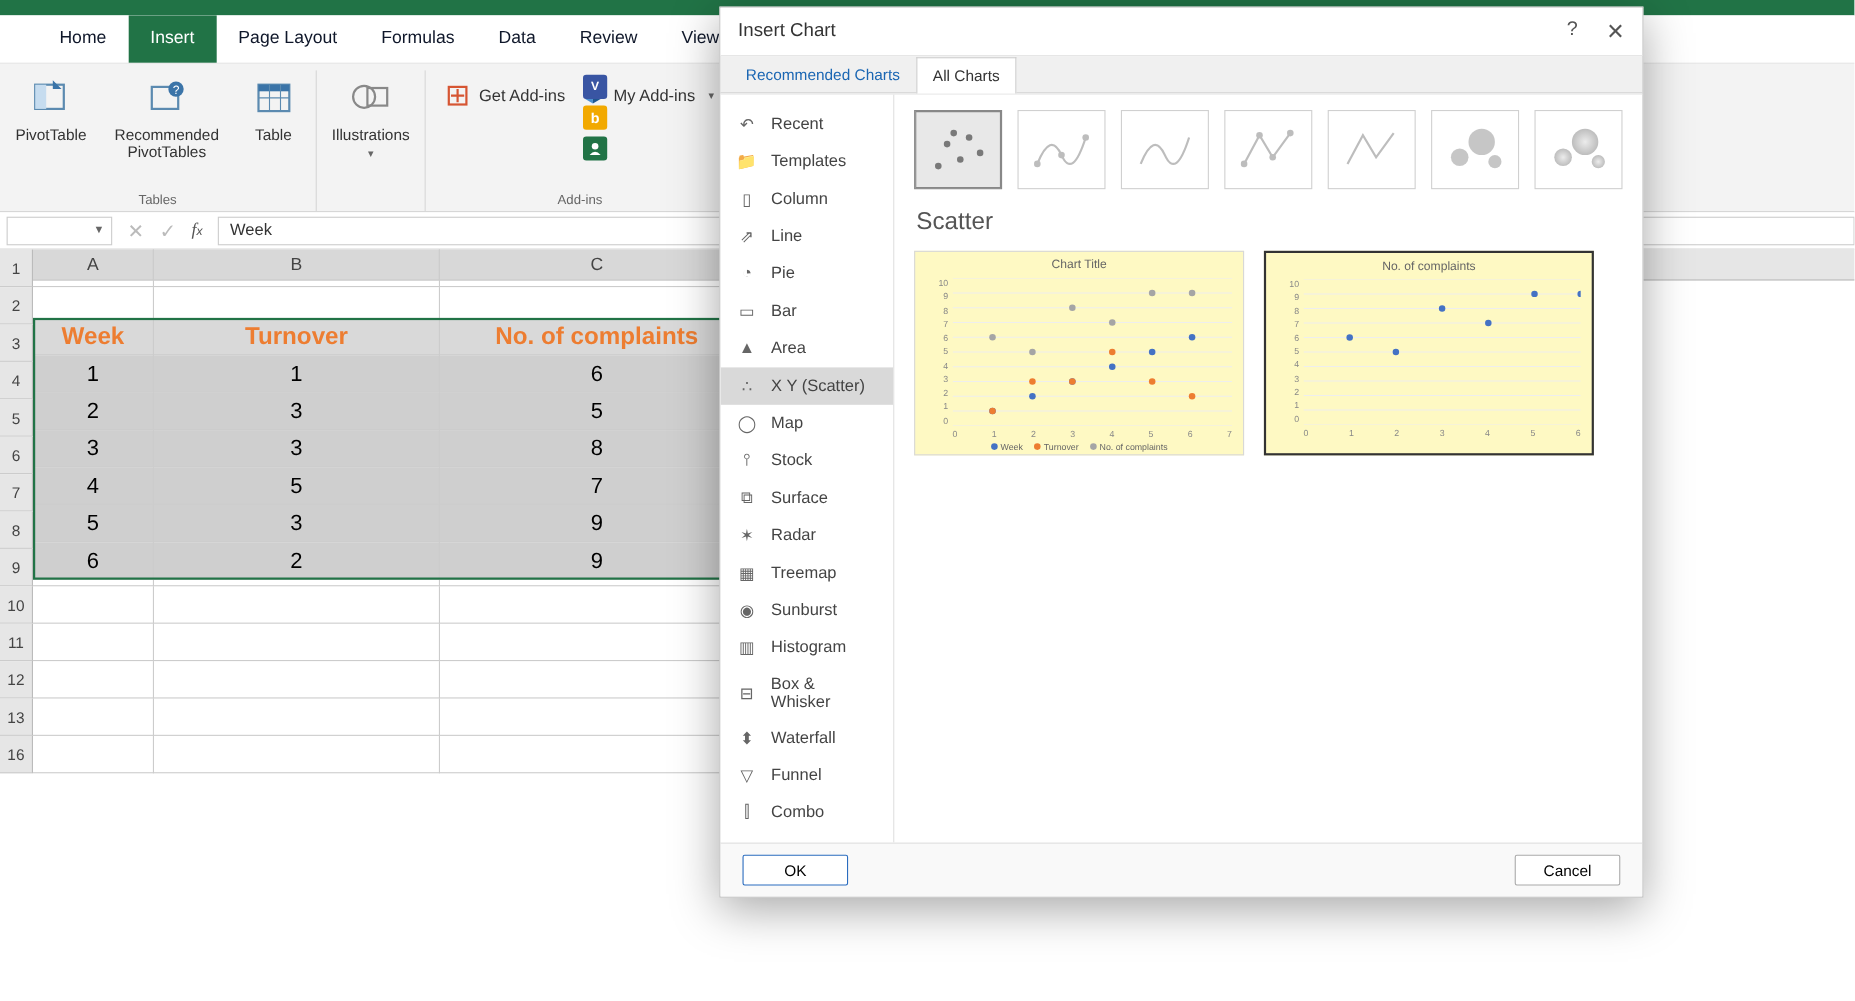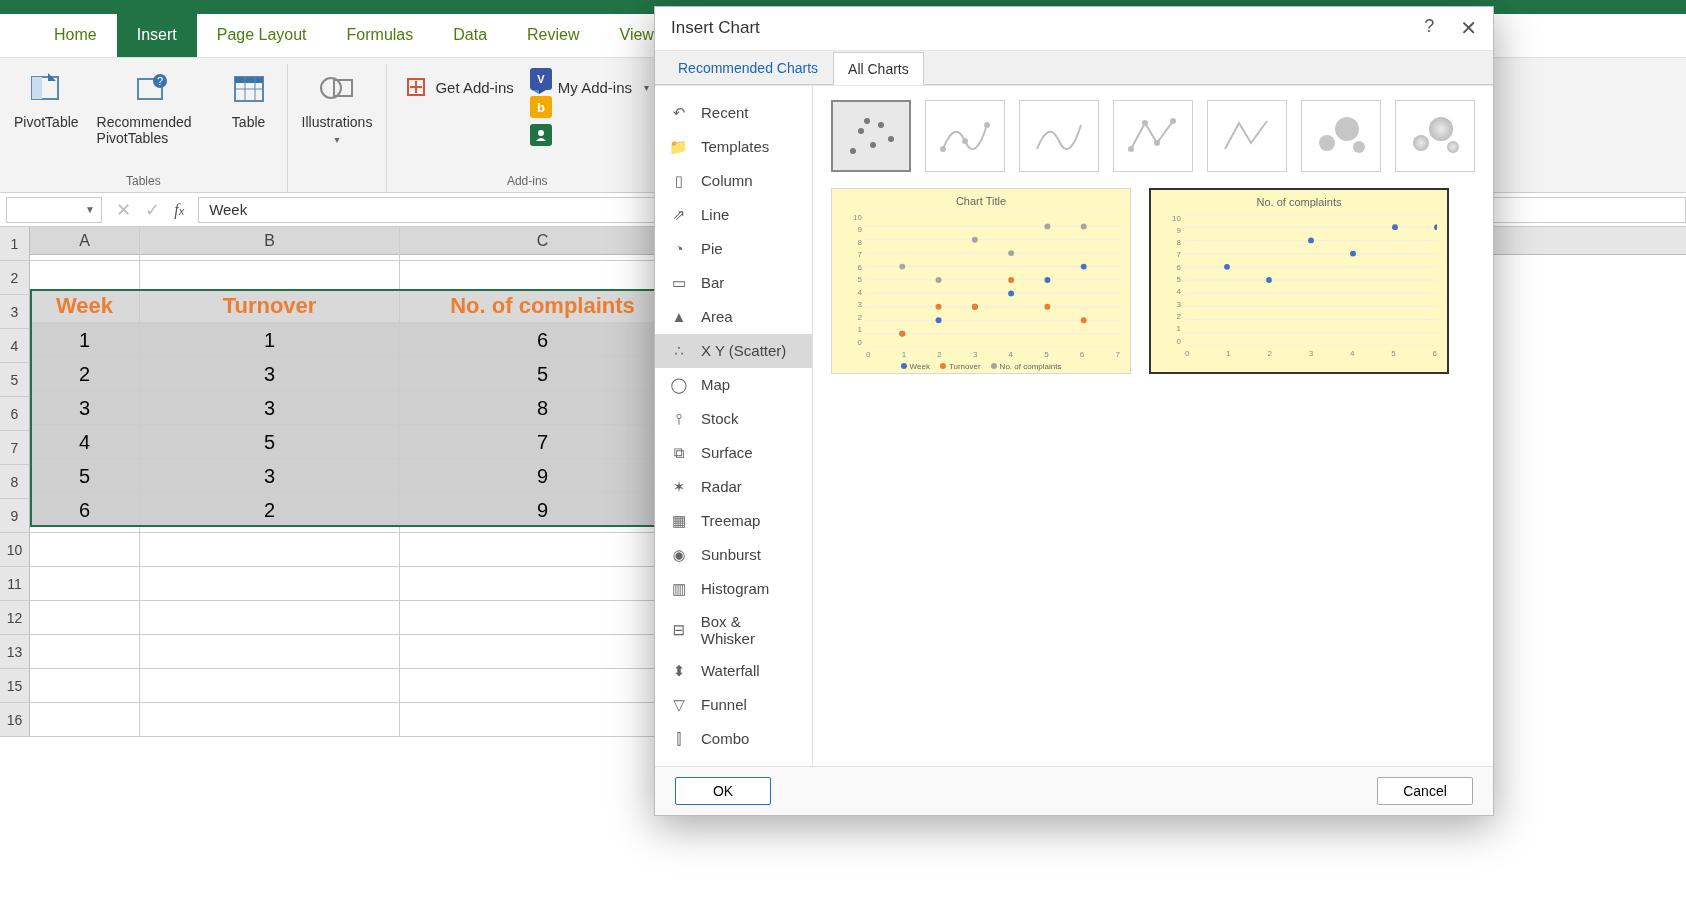--- a/index.html
+++ b/index.html
@@ -1,19 +1,19 @@
 <!DOCTYPE html>
 <html><head>
 <meta charset="utf-8">
 <style>
   * { box-sizing: border-box; font-family: "Segoe UI", Arial, sans-serif; }
   body { margin:0; background:#fff; font-size:13px; color:#333; overflow:hidden; width:1686px; height:910px; position:relative;}
   .titlebar { height:14px; background:#217346; }
   .tabs-row { height:44px; background:#fff; display:flex; align-items:stretch; border-bottom:1px solid #e0e0e0;}
-  .tab { padding:12px 20px 0 20px; font-size:16px; color:#4d7c0f; cursor:pointer; }
+  .tab { padding:12px 20px 0 20px; font-size:16px; color:#0f172a; cursor:pointer; }
   .tab.active { background:#217346; color:#fff; }
   .ribbon { height:135px; background:#f3f3f3; border-bottom:1px solid #d0d0d0; display:flex; align-items:stretch; padding:6px 0 0 0;}
   .ribbon-group { border-right:1px solid #d6d6d6; padding:4px 14px 2px 14px; display:flex; flex-direction:column; justify-content:space-between; align-items:center;}
   .ribbon-group-label { font-size:12px; color:#666; text-align:center; padding:4px 0 2px 0;}
   .ribbon-items { display:flex; gap:18px; align-items:flex-start;}
   .ribbon-btn { display:flex; flex-direction:column; align-items:center; gap:4px; cursor:pointer; font-size:14px; color:#333; min-width:48px;}
   .ribbon-btn .icon-box { width:42px; height:42px; display:flex; align-items:center; justify-content:center;}
   .ribbon-small-list { display:flex; flex-direction:row; gap:6px; }
   .ribbon-small { display:flex; align-items:center; gap:8px; font-size:15px; color:#333; cursor:pointer; padding:2px 4px;}
   .ribbon-small .smicon { width:22px; height:22px; display:flex; align-items:center; justify-content:center;}
@@ -102,21 +102,21 @@
         <span>PivotTable</span>
       </div>
       <div class="ribbon-btn">
         <div class="icon-box">
             <svg width="36" height="36">
               <rect x="4" y="8" width="24" height="20" fill="none" stroke="#5b8ab0" stroke-width="2"></rect>
               <circle cx="26" cy="10" r="7" fill="#3b74a8"></circle>
               <text x="26" y="14" text-anchor="middle" fill="#fff" font-size="11">?</text>
             </svg>
           </div>
-        <span style="max-width:110px">Recommended PivotTables</span>
+        <span style="text-align:center;max-width:110px">Recommended PivotTables</span>
       </div>
       <div class="ribbon-btn">
         <div class="icon-box">
             <svg width="36" height="36">
               <rect x="4" y="6" width="28" height="24" fill="none" stroke="#5b8ab0" stroke-width="2"></rect>
               <rect x="4" y="6" width="28" height="6" fill="#3b74a8"></rect>
               <line x1="14" y1="6" x2="14" y2="30" stroke="#5b8ab0"></line>
               <line x1="24" y1="6" x2="24" y2="30" stroke="#5b8ab0"></line>
               <line x1="4" y1="18" x2="32" y2="18" stroke="#5b8ab0"></line>
             </svg>
@@ -290,26 +290,20 @@
         <div class="cell c"></div>
       </div>
     <div class="empty-row">
         <div class="rh">12</div>
         <div class="cell a"></div>
         <div class="cell b"></div>
         <div class="cell c"></div>
       </div>
     <div class="empty-row">
         <div class="rh">13</div>
-        <div class="cell a"></div>
-        <div class="cell b"></div>
-        <div class="cell c"></div>
-      </div>
-    <div class="empty-row">
-        <div class="rh">15</div>
         <div class="cell a"></div>
         <div class="cell b"></div>
         <div class="cell c"></div>
       </div>
     <div class="empty-row">
         <div class="rh">16</div>
         <div class="cell a"></div>
         <div class="cell b"></div>
         <div class="cell c"></div>
       </div>
@@ -501,20 +495,21 @@
                   <stop offset="0" stop-color="#ddd"></stop>
                   <stop offset="1" stop-color="#888"></stop>
                 </radialGradient>
               </defs>
               <circle cx="16" cy="32" r="8" fill="url(#bg1)"></circle>
               <circle cx="36" cy="18" r="12" fill="url(#bg1)"></circle>
               <circle cx="48" cy="36" r="6" fill="url(#bg1)"></circle>
             </svg>
           </div>
       </div>
+      <div class="chart-name">Scatter</div>
       <div class="previews">
         <div class="preview" id="preview1">
           <div class="ptitle">Chart Title</div>
           <div class="yax">
               <span>0</span>
               <span>1</span>
               <span>2</span>
               <span>3</span>
               <span>4</span>
               <span>5</span>

